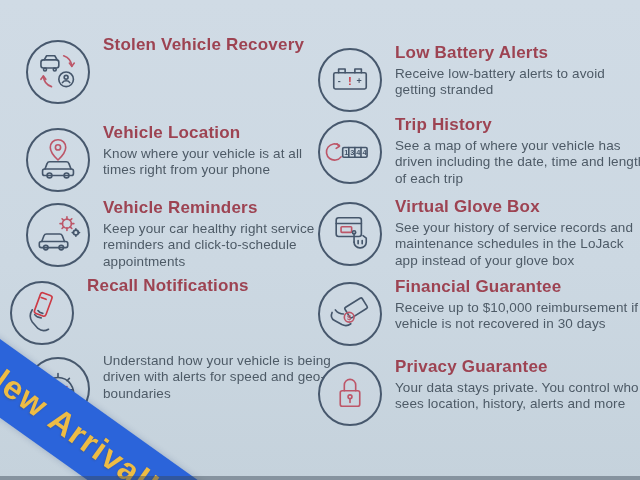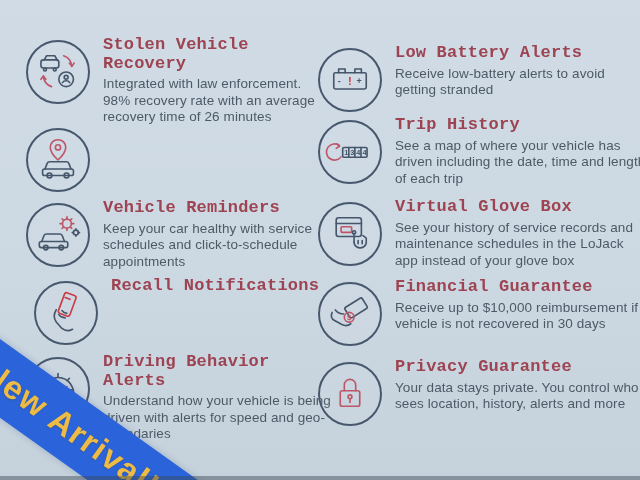--- a/index.html
+++ b/index.html
@@ -15,21 +15,21 @@
     flex:0 0 auto;width:60px;height:60px;border:2px solid #47586d;border-radius:50%;
     display:flex;align-items:center;justify-content:center;margin-top:4px;
     background:rgba(255,255,255,0.04);
   }
   .icon-wrap svg{width:52px;height:52px;display:block;}
   .ftext{margin-left:13px;}
   .left-col .ftext{width:228px;}
   .right-col .ftext{width:254px;}
   .ftitle{
     font-size:17px;font-weight:bold;color:#9d4352;letter-spacing:.2px;
-    margin-bottom:3px;line-height:1.1;font-family:Liberation Mono, monospace;
+    margin-bottom:3px;line-height:1.1;
   }
   .fdesc{font-size:13.5px;color:#4d5a66;line-height:1.22;letter-spacing:.1px;}
   .banner{
     position:absolute;left:-179px;top:397px;width:500px;height:64px;
     background:#2b64da;transform:rotate(35.5deg);
     display:flex;align-items:center;justify-content:center;
     box-shadow:0 0 6px rgba(30,60,120,.25);
   }
   .banner-label{
     font-size:33px;font-weight:bold;color:#eebc44;letter-spacing:1.5px;
@@ -66,38 +66,41 @@
         <g class="stroke-p">
           <path d="M39 12 a15 15 0 0 1 10 13"></path>
           <path d="M46 21 l3 4 3 -4"></path>
           <path d="M24 50 a15 15 0 0 1 -10 -13"></path>
           <path d="M17 41 l-3 -4 -3 4"></path>
         </g>
       </svg>
     </div>
     <div class="ftext">
       <div class="ftitle">Stolen Vehicle Recovery</div>
-      <div class="fdesc">Integrated with law enforcement. 98% recovery rate with an average recovery time of 26 minutes</div>
     </div>
   </div>
 
   <div class="feature left-col" style="left:26px;top:124px">
     <div class="icon-wrap">
       <svg viewBox="0 0 64 64">
         <g class="stroke-p">
           <path d="M32 7 c-5.5 0 -9.5 4.2 -9.5 9.5 C22.5 23 32 32 32 32 s9.5 -9 9.5 -15.5 C41.5 11.2 37.5 7 32 7 z"></path>
           <circle cx="32" cy="16.5" r="3.2"></circle>
         </g>
         <g class="stroke-n">
           <path d="M16 43 l2.5 -6.5 c.5 -1.4 1.8 -2.3 3.3 -2.3 h20.4 c1.5 0 2.8 .9 3.3 2.3 L48 43"></path>
           <rect x="13" y="43" width="38" height="8" rx="2.5"></rect>
           <circle cx="21.5" cy="51" r="3"></circle>
             <circle cx="42.5" cy="51" r="3"></circle>
         </g>
       </svg>
+    </div>
+    <div class="ftext">
+      <div class="ftitle">Vehicle Location</div>
+      <div class="fdesc">Know where your vehicle is at all times right from your phone</div>
     </div>
   </div>
 
   <div class="feature left-col" style="left:26px;top:199px">
     <div class="icon-wrap">
       <svg viewBox="0 0 64 64">
         <g class="stroke-p">
           <circle cx="43" cy="18" r="5.5"></circle>
           <path d="M43 9.5 v3 M43 23.5 v3 M34.5 18 h3 M48.5 18 h3 M37 12 l2 2 M47 22 l2 2 M49 12 l-2 2 M39 22 l-2 2"></path>
         </g>
@@ -106,25 +109,25 @@
           <path d="M54 24.5 v1.5 M54 32 v1.5 M49.5 29 h1.5 M57 29 h1.5"></path>
           <path d="M12 40 l2.7 -7 c.5 -1.3 1.8 -2.2 3.2 -2.2 h16.2 c1.4 0 2.7 .9 3.2 2.2 l2.7 7"></path>
           <rect x="9" y="40" width="35" height="7.5" rx="2.5"></rect>
           <circle cx="17" cy="47.5" r="2.8"></circle>
             <circle cx="36" cy="47.5" r="2.8"></circle>
         </g>
       </svg>
     </div>
     <div class="ftext">
       <div class="ftitle">Vehicle Reminders</div>
-      <div class="fdesc">Keep your car healthy with service schedules and click-to-schedule appointments</div>
-    </div>
-  </div>
-
-  <div class="feature left-col" style="left:34px;top:277px">
+      <div class="fdesc">Keep your car healthy right service reminders and click-to-schedule appointments</div>
+    </div>
+  </div>
+
+  <div class="feature left-col" style="left:10px;top:277px">
     <div class="icon-wrap">
       <svg viewBox="0 0 64 64">
         <g class="stroke-r">
           <rect x="26" y="8" width="15" height="27" rx="3" transform="rotate(20 33.5 21.5)"></rect>
           <path d="M31 13 l6 2.2"></path>
         </g>
         <g class="stroke-n">
           <path d="M20 28 q-5 8 0 15 l7 8 q6 5 13 1"></path>
           <path d="M23 34 q3 4 8 4"></path>
           <path d="M27 29 q2 3 6 3.5"></path>
@@ -143,21 +146,20 @@
           <path d="M14 43 a19 19 0 1 1 36 0"></path>
           <path d="M32 13 v4 M18 19 l2.8 2.8 M46 19 l-2.8 2.8 M13.5 33 h4 M46.5 33 h4"></path>
         </g>
         <g class="stroke-p">
           <line x1="32" y1="42" x2="43" y2="29"></line>
           <circle cx="32" cy="42" r="2.4"></circle>
         </g>
       </svg>
     </div>
     <div class="ftext">
-      <div class="ftitle">Driving Behavior Alerts</div>
       <div class="fdesc">Understand how your vehicle is being driven with alerts for speed and geo-boundaries</div>
     </div>
   </div>
 
   <div class="feature right-col" style="left:318px;top:44px">
     <div class="icon-wrap">
       <svg viewBox="0 0 64 64">
         <g class="stroke-n">
           <rect x="12" y="23" width="40" height="20" rx="2"></rect>
           <path d="M18 23 v-4.5 h8 v4.5 M38 23 v-4.5 h8 v4.5"></path>

